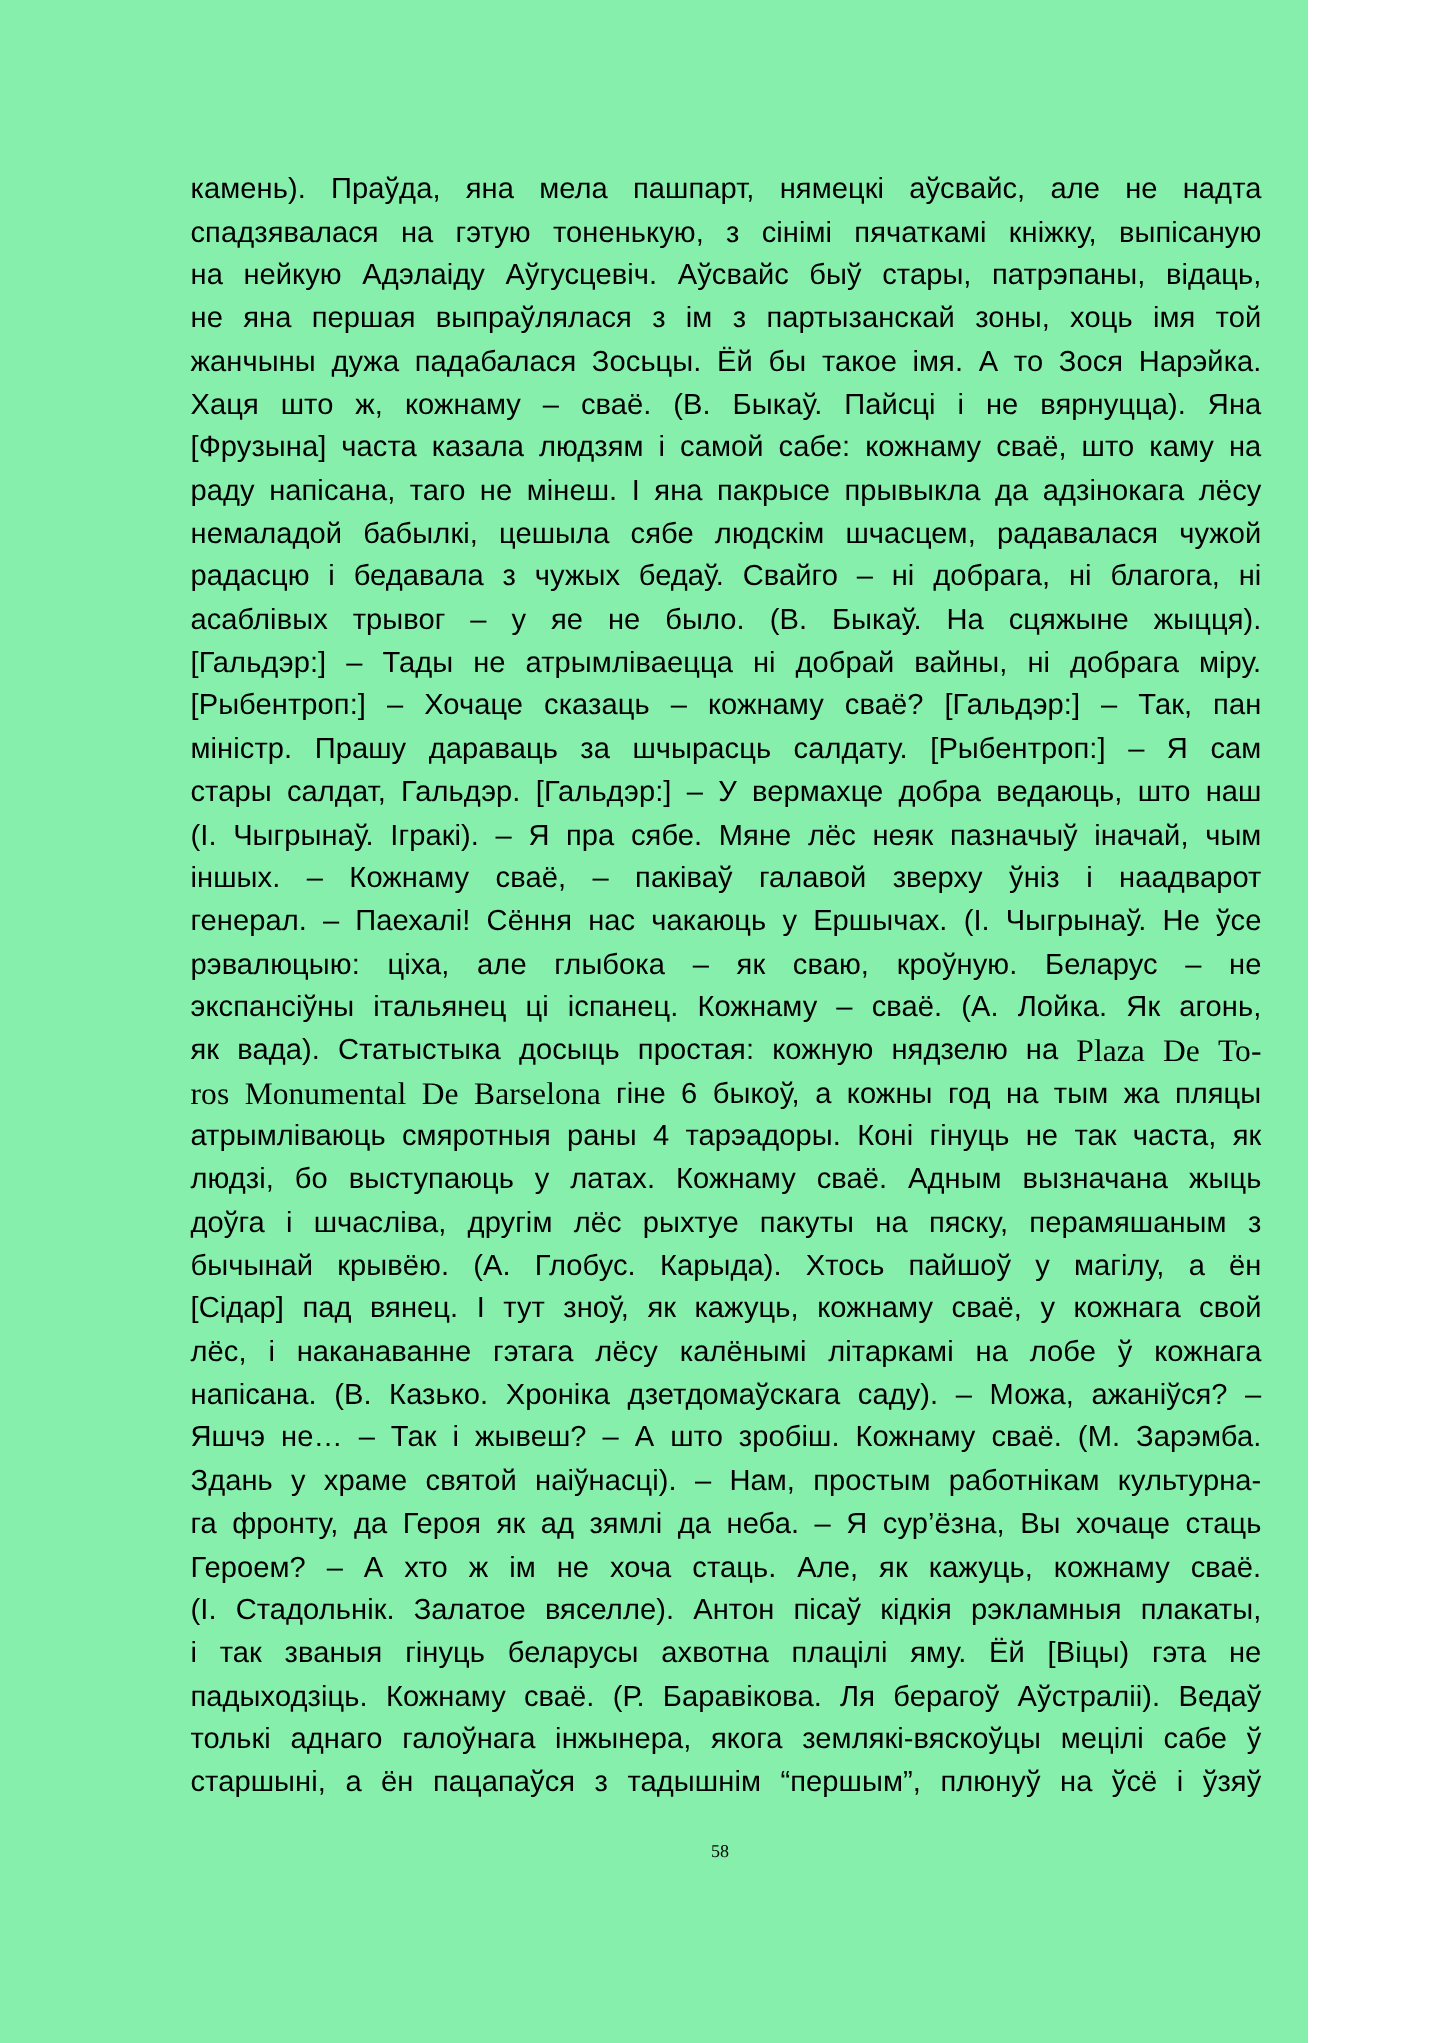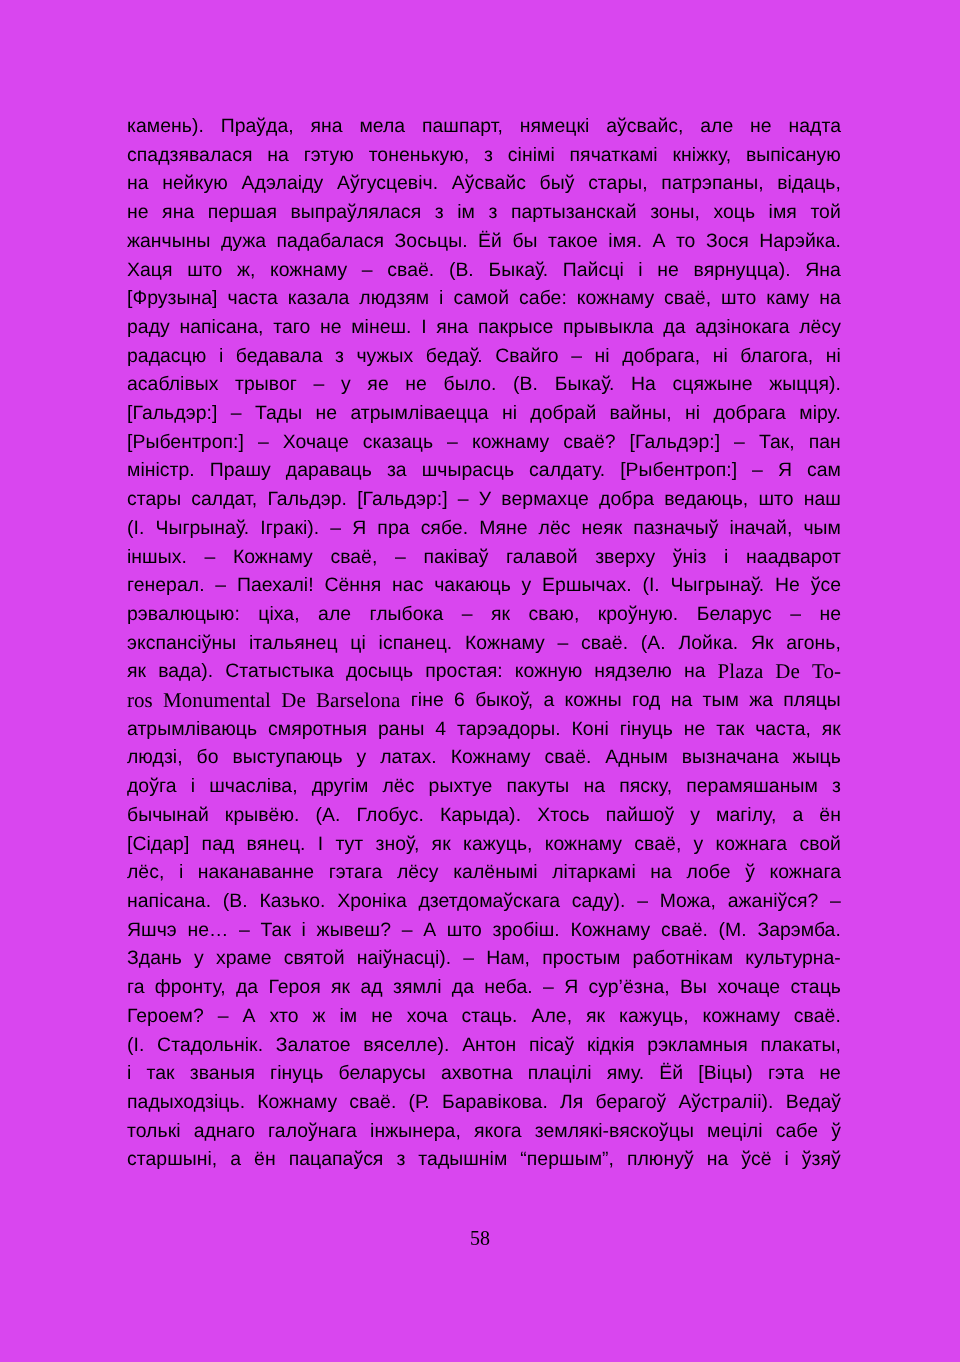--- a/index.html
+++ b/index.html
@@ -14,23 +14,23 @@
     position: relative;
     overflow: hidden;
     font-family: "Liberation Sans", sans-serif;
     color: #000000;
   }
 
   .page {
     position: absolute;
     left: 0;
     top: 0;
-    width: 960px;
+    width: 872px;
     height: 1362px;
-    background: #d946ef;
+    background: #86efac;
   }
 
   .text-block {
     position: absolute;
     left: 127px;
     top: 112px;
     width: 714px;
   }
 
   .line {
@@ -61,38 +61,39 @@
     font-size: 21px;
   }
 
   .page-number {
     position: absolute;
     left: 0;
     top: 1227px;
     width: 960px;
     text-align: center;
     font-family: "Liberation Serif", "DejaVu Serif", serif;
-    font-size: 20px;
+    font-size: 12px;
     color: #000000;
   }
 </style>
 </head>
 <body>
 
 <div class="page">
 
   <div class="text-block" id="body-text">
       <div class="line justify"><span class="w">камень).</span><span class="w">Праўда,</span><span class="w">яна</span><span class="w">мела</span><span class="w">пашпарт,</span><span class="w">нямецкі</span><span class="w">аўсвайс,</span><span class="w">але</span><span class="w">не</span><span class="w">надта</span></div>
       <div class="line justify"><span class="w">спадзявалася</span><span class="w">на</span><span class="w">гэтую</span><span class="w">тоненькую,</span><span class="w">з</span><span class="w">сінімі</span><span class="w">пячаткамі</span><span class="w">кніжку,</span><span class="w">выпісаную</span></div>
       <div class="line justify"><span class="w">на</span><span class="w">нейкую</span><span class="w">Адэлаіду</span><span class="w">Аўгусцевіч.</span><span class="w">Аўсвайс</span><span class="w">быў</span><span class="w">стары,</span><span class="w">патрэпаны,</span><span class="w">відаць,</span></div>
       <div class="line justify"><span class="w">не</span><span class="w">яна</span><span class="w">першая</span><span class="w">выпраўлялася</span><span class="w">з</span><span class="w">ім</span><span class="w">з</span><span class="w">партызанскай</span><span class="w">зоны,</span><span class="w">хоць</span><span class="w">імя</span><span class="w">той</span></div>
       <div class="line justify"><span class="w">жанчыны</span><span class="w">дужа</span><span class="w">падабалася</span><span class="w">Зосьцы.</span><span class="w">Ёй</span><span class="w">бы</span><span class="w">такое</span><span class="w">імя.</span><span class="w">А</span><span class="w">то</span><span class="w">Зося</span><span class="w">Нарэйка.</span></div>
       <div class="line justify"><span class="w">Хаця</span><span class="w">што</span><span class="w">ж,</span><span class="w">кожнаму</span><span class="w">–</span><span class="w">сваё.</span><span class="w">(В.</span><span class="w">Быкаў.</span><span class="w">Пайсці</span><span class="w">і</span><span class="w">не</span><span class="w">вярнуцца).</span><span class="w">Яна</span></div>
       <div class="line justify"><span class="w">[Фрузына]</span><span class="w">часта</span><span class="w">казала</span><span class="w">людзям</span><span class="w">і</span><span class="w">самой</span><span class="w">сабе:</span><span class="w">кожнаму</span><span class="w">сваё,</span><span class="w">што</span><span class="w">каму</span><span class="w">на</span></div>
       <div class="line justify"><span class="w">раду</span><span class="w">напісана,</span><span class="w">таго</span><span class="w">не</span><span class="w">мінеш.</span><span class="w">І</span><span class="w">яна</span><span class="w">пакрысе</span><span class="w">прывыкла</span><span class="w">да</span><span class="w">адзінокага</span><span class="w">лёсу</span></div>
+      <div class="line justify"><span class="w">немаладой</span><span class="w">бабылкі,</span><span class="w">цешыла</span><span class="w">сябе</span><span class="w">людскім</span><span class="w">шчасцем,</span><span class="w">радавалася</span><span class="w">чужой</span></div>
       <div class="line justify"><span class="w">радасцю</span><span class="w">і</span><span class="w">бедавала</span><span class="w">з</span><span class="w">чужых</span><span class="w">бедаў.</span><span class="w">Свайго</span><span class="w">–</span><span class="w">ні</span><span class="w">добрага,</span><span class="w">ні</span><span class="w">благога,</span><span class="w">ні</span></div>
       <div class="line justify"><span class="w">асаблівых</span><span class="w">трывог</span><span class="w">–</span><span class="w">у</span><span class="w">яе</span><span class="w">не</span><span class="w">было.</span><span class="w">(В.</span><span class="w">Быкаў.</span><span class="w">На</span><span class="w">сцяжыне</span><span class="w">жыцця).</span></div>
       <div class="line justify"><span class="w">[Гальдэр:]</span><span class="w">–</span><span class="w">Тады</span><span class="w">не</span><span class="w">атрымліваецца</span><span class="w">ні</span><span class="w">добрай</span><span class="w">вайны,</span><span class="w">ні</span><span class="w">добрага</span><span class="w">міру.</span></div>
       <div class="line justify"><span class="w">[Рыбентроп:]</span><span class="w">–</span><span class="w">Хочаце</span><span class="w">сказаць</span><span class="w">–</span><span class="w">кожнаму</span><span class="w">сваё?</span><span class="w">[Гальдэр:]</span><span class="w">–</span><span class="w">Так,</span><span class="w">пан</span></div>
       <div class="line justify"><span class="w">міністр.</span><span class="w">Прашу</span><span class="w">дараваць</span><span class="w">за</span><span class="w">шчырасць</span><span class="w">салдату.</span><span class="w">[Рыбентроп:]</span><span class="w">–</span><span class="w">Я</span><span class="w">сам</span></div>
       <div class="line justify"><span class="w">стары</span><span class="w">салдат,</span><span class="w">Гальдэр.</span><span class="w">[Гальдэр:]</span><span class="w">–</span><span class="w">У</span><span class="w">вермахце</span><span class="w">добра</span><span class="w">ведаюць,</span><span class="w">што</span><span class="w">наш</span></div>
       <div class="line justify"><span class="w">(І.</span><span class="w">Чыгрынаў.</span><span class="w">Ігракі).</span><span class="w">–</span><span class="w">Я</span><span class="w">пра</span><span class="w">сябе.</span><span class="w">Мяне</span><span class="w">лёс</span><span class="w">неяк</span><span class="w">пазначыў</span><span class="w">іначай,</span><span class="w">чым</span></div>
       <div class="line justify"><span class="w">іншых.</span><span class="w">–</span><span class="w">Кожнаму</span><span class="w">сваё,</span><span class="w">–</span><span class="w">паківаў</span><span class="w">галавой</span><span class="w">зверху</span><span class="w">ўніз</span><span class="w">і</span><span class="w">наадварот</span></div>
       <div class="line justify"><span class="w">генерал.</span><span class="w">–</span><span class="w">Паехалі!</span><span class="w">Сёння</span><span class="w">нас</span><span class="w">чакаюць</span><span class="w">у</span><span class="w">Ершычах.</span><span class="w">(І.</span><span class="w">Чыгрынаў.</span><span class="w">Не</span><span class="w">ўсе</span></div>
       <div class="line justify"><span class="w">рэвалюцыю:</span><span class="w">ціха,</span><span class="w">але</span><span class="w">глыбока</span><span class="w">–</span><span class="w">як</span><span class="w">сваю,</span><span class="w">кроўную.</span><span class="w">Беларус</span><span class="w">–</span><span class="w">не</span></div>

